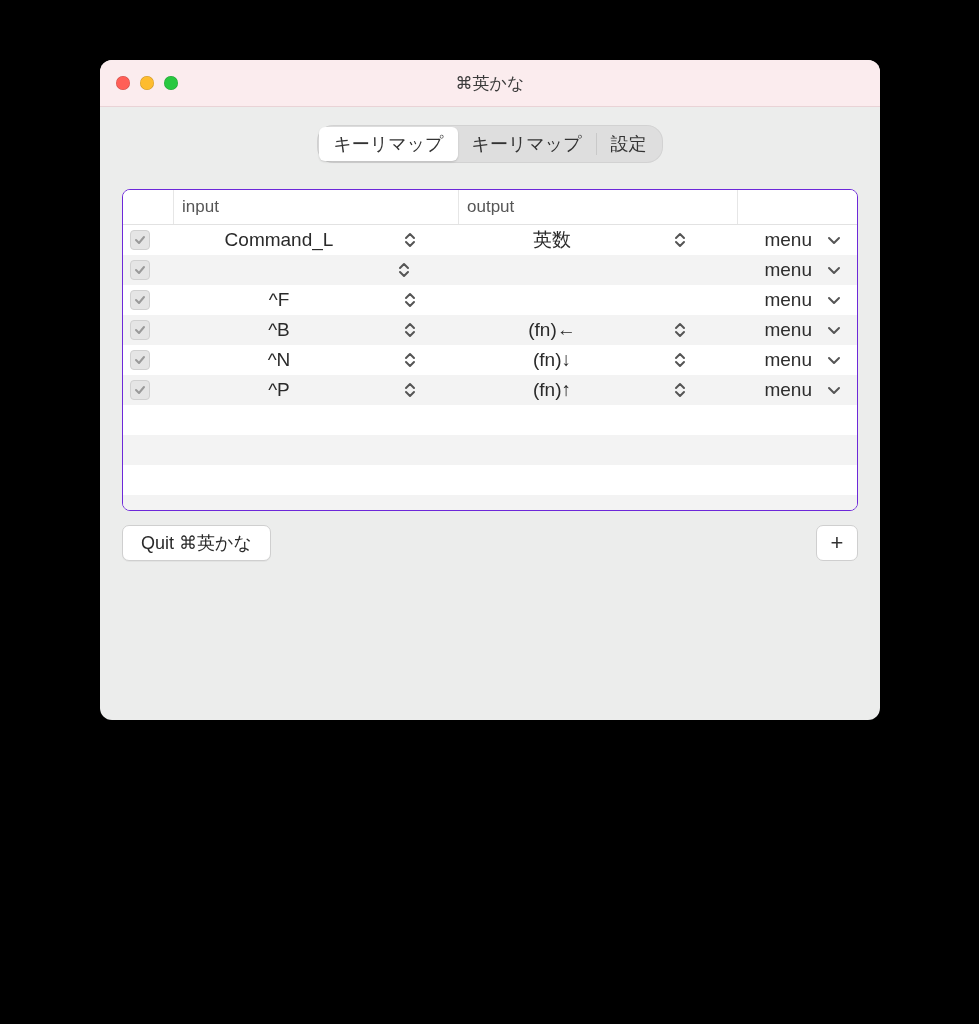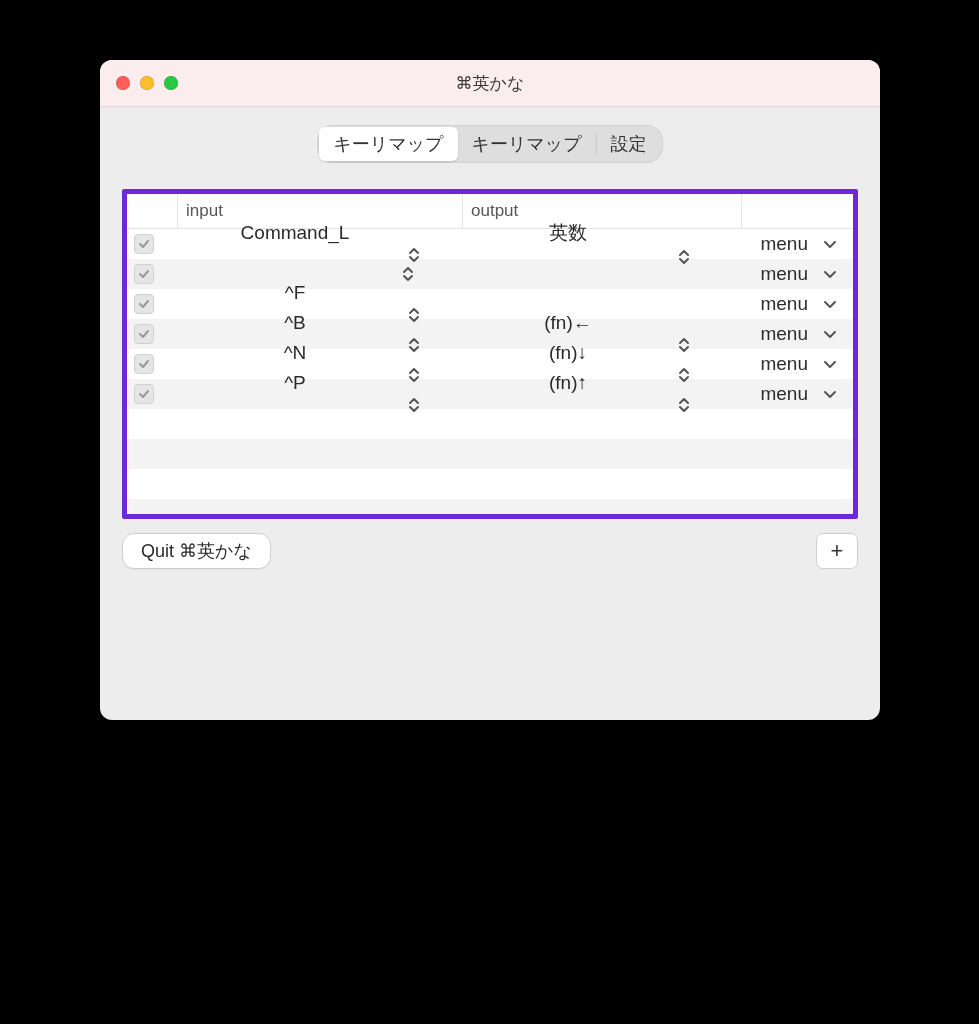--- a/index.html
+++ b/index.html
@@ -79,22 +79,22 @@
   }
   .seg .divider {
     width: 1px;
     background: #c9c9c9;
     margin: 6px 0;
   }
 
   .table-wrap {
     margin: 26px 22px 0 22px;
     background: #fff;
-    border: 5px solid #6d28d9;
-    border-radius: 2px;
+    border: 1px solid #6d28d9;
+    border-radius: 8px;
     height: 320px;
     overflow: hidden;
   }
   .thead {
     display: flex;
     height: 34px;
     align-items: stretch;
     border-bottom: 1px solid #e2e2e2;
     background: #fff;
   }
@@ -130,21 +130,20 @@
     background: #e5e5e5;
     border: 1px solid #d0d0d0;
     display:flex; align-items:center; justify-content:center;
     color:#9a9a9a;
     font-size:13px;
     line-height:1;
   }
   .cell-input, .cell-output {
     position: relative;
     padding-right: 8px;
-    flex-direction: column;
   }
   .val {
     flex: 1;
     text-align: center;
     font-size: 19px;
   }
   .stepper {
     width: 18px; height: 22px;
     display:flex; flex-direction:column; align-items:center; justify-content:center;
     color:#555;
@@ -158,21 +157,21 @@
   }
 
   .footer {
     display:flex;
     margin: 14px 22px 0 22px;
     align-items:center;
   }
   .quit-btn {
     background:#fff;
     border:1px solid #cfcfcf;
-    border-radius:12px;
+    border-radius:7px;
     padding:5px 18px;
     font-size:18px;
     box-shadow: 0 1px 0 rgba(0,0,0,0.04);
   }
   .add-btn {
     margin-left:auto;
     width:40px; height:34px;
     background:#fff;
     border:1px solid #cfcfcf;
     border-radius:7px;

